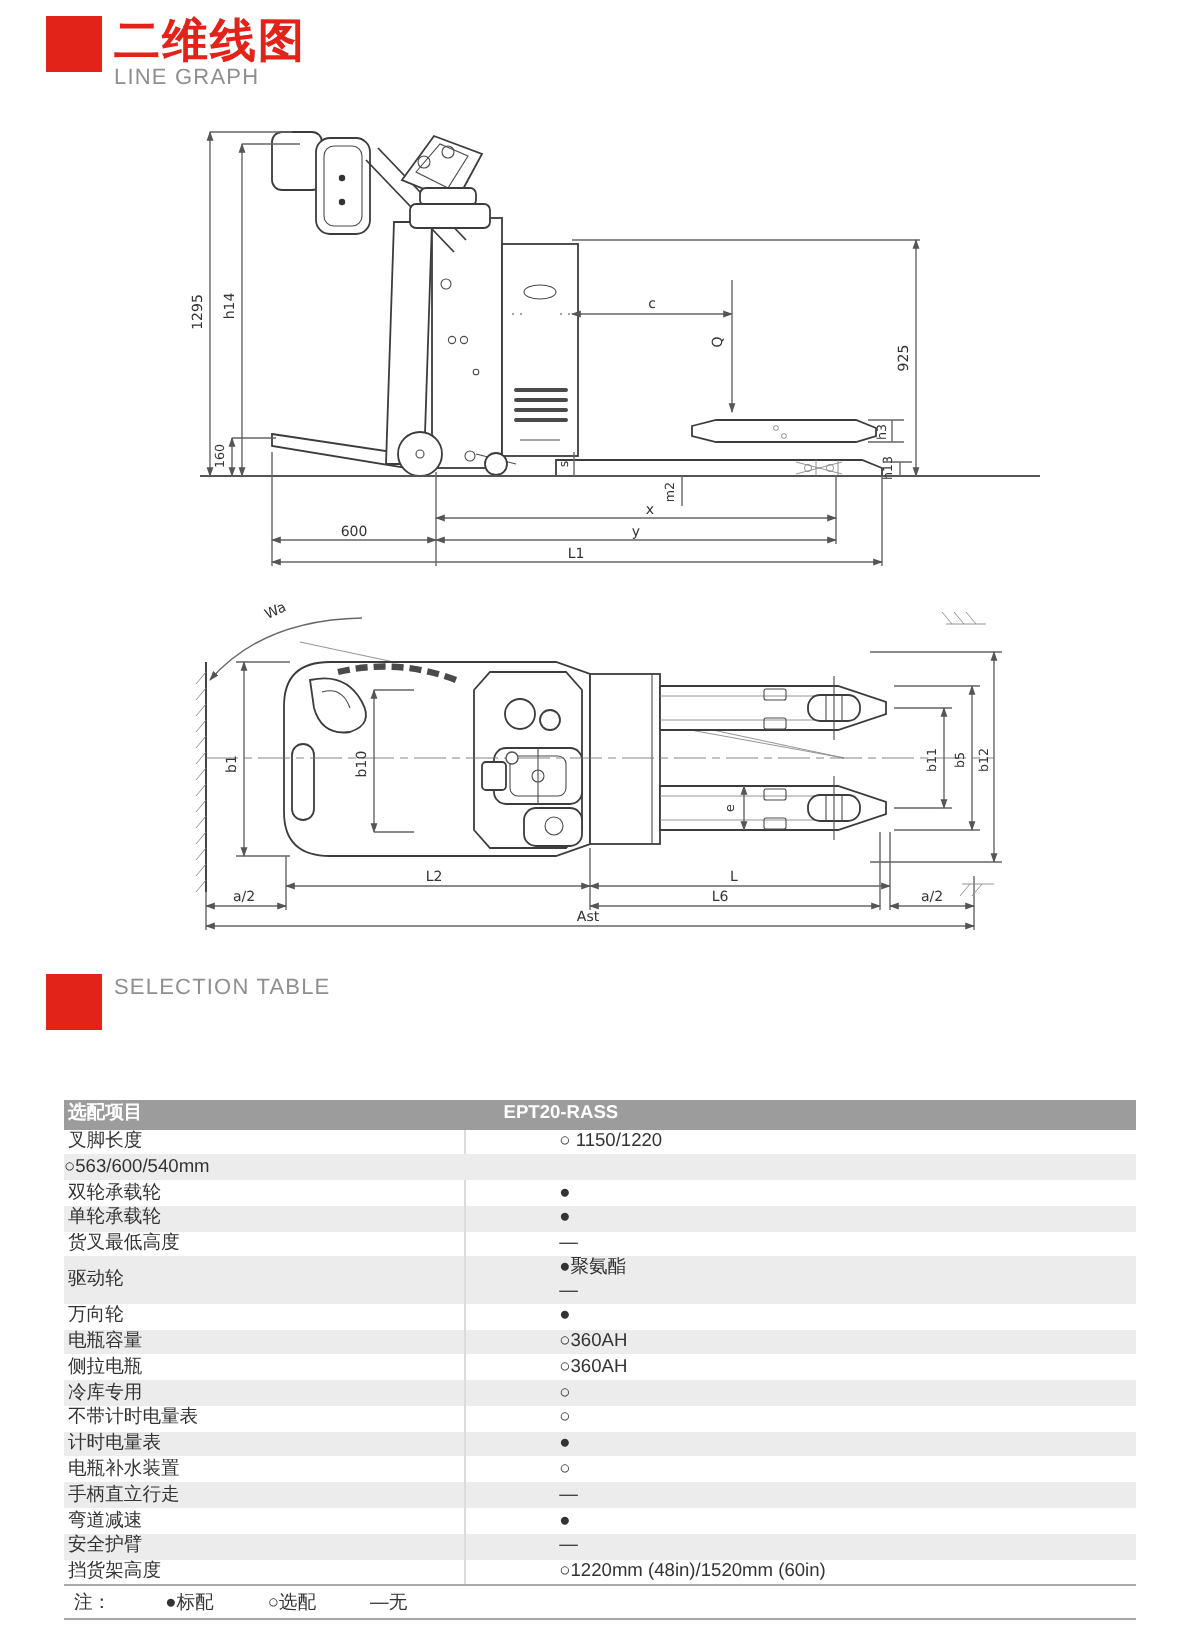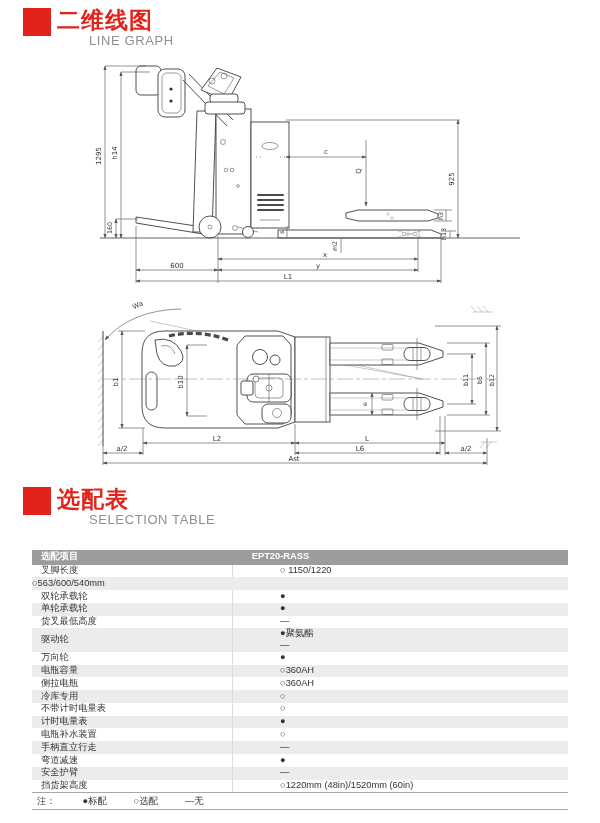--- a/index.html
+++ b/index.html
@@ -4,36 +4,36 @@
 <style>
   html,body{margin:0;padding:0;}
   body{
     width:600px;height:823px;position:relative;background:#ffffff;
     font-family:"Liberation Sans","DejaVu Sans",sans-serif;overflow:hidden;
   }
   .sec-header{position:absolute;left:5px;display:flex;align-items:flex-start;padding-left:18px;}
   .sec-square{width:28px;height:28px;background:#e2231a;flex:0 0 auto;}
   .sec-titles{margin-left:6px;}
   .sec-title{font-size:23px;font-weight:bold;color:#e2231a;line-height:1.05;letter-spacing:1px;}
-  .sec-subtitle{font-size:13px;color:#8f8f8f;letter-spacing:.6px;margin-top:1px;margin-left:32px;}
+  .sec-subtitle{font-size:11px;color:#8f8f8f;letter-spacing:.6px;margin-top:1px;}
   #hdr1{top:8px;}
   #hdr2{top:487px;}
   svg text{font-family:"DejaVu Sans","Liberation Sans",sans-serif;font-size:7px;fill:#333;}
   svg text.sm{font-size:6.3px;}
   .dim{stroke:#666;stroke-width:.7;fill:none;}
   .thin{stroke:#888;stroke-width:.45;fill:none;}
   .out{stroke:#3c3c3c;stroke-width:.9;fill:#fff;}
   .det{stroke:#4a4a4a;stroke-width:.55;fill:none;}
   #sideview{position:absolute;left:88px;top:56px;}
   #topview{position:absolute;left:95px;top:296px;}
   .tbl{position:absolute;left:32px;top:550px;width:536px;font-size:9.3px;color:#333;line-height:1.25;}
   .tr{display:flex;align-items:center;min-height:12.8px;background:#fff;}
   .tr.alt{background:#ececec;}
   .tr.head{background:#9c9c9c;color:#fff;font-weight:bold;min-height:14.5px;}
-  .c1{width:41%;padding-left:9px;box-sizing:border-box;}
+  .c1{width:41%;padding-left:2px;box-sizing:border-box;}
   .c2{width:59%;text-align:left;}
   .tr:not(.head):not(.note){border-bottom:0;gap:47px;}
   .tr:not(.head) .c1{align-self:stretch;display:flex;align-items:center;border-right:1px solid #dcdcdc;}
   .tr.note{border-top:1px solid #a8a8a8;border-bottom:1px solid #a8a8a8;min-height:16px;padding-left:5px;background:#fff;}
   .note-item{margin-left:27px;text-align:right;}
 </style>
 </head>
 <body>
 
 <div class="sec-header" id="hdr1">
@@ -211,21 +211,20 @@
     <text class="sm" text-anchor="middle" transform="rotate(-90 272 108)" x="272" y="108">e</text>
     <text class="sm" text-anchor="middle" transform="rotate(-90 373 84)" x="373" y="84">b11</text>
     <text class="sm" text-anchor="middle" transform="rotate(-90 387 84)" x="387" y="84">b5</text>
     <text class="sm" text-anchor="middle" transform="rotate(-90 399 84)" x="399" y="84">b12</text>
   </g>
 </svg>
 
 <div class="sec-header" id="hdr2">
   <div class="sec-square"></div>
   <div class="sec-titles">
-    <div class="sec-title">选配表</div>
     <div class="sec-subtitle">SELECTION TABLE</div>
   </div>
 </div>
 
 <div class="tbl">
   <div class="tr head">
     <div class="c1">选配项目</div>
     <div class="c2">EPT20-RASS</div>
   </div>
   <div id="tbody">

